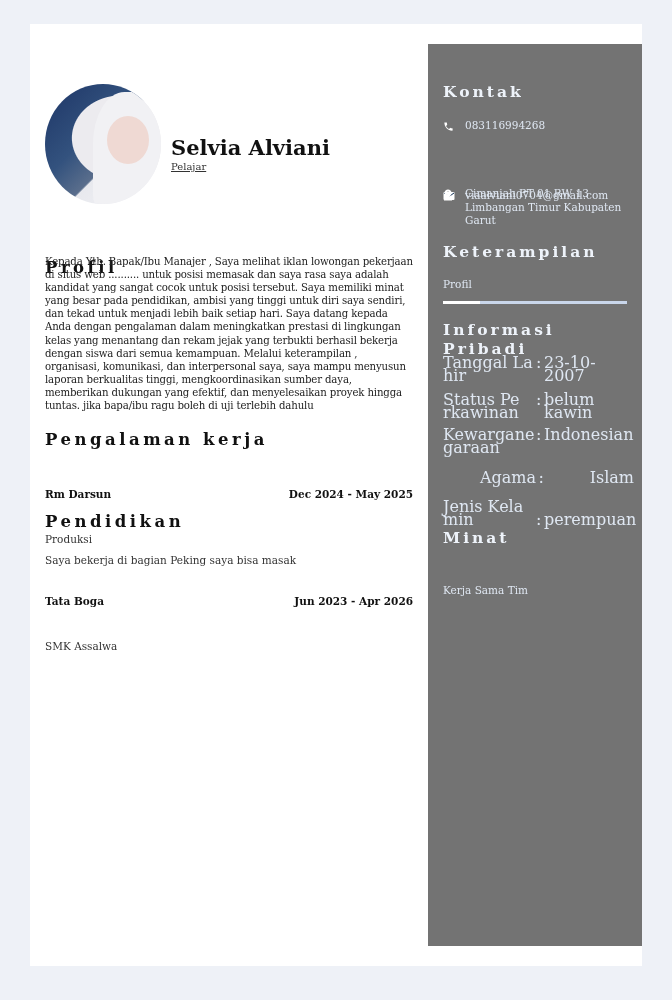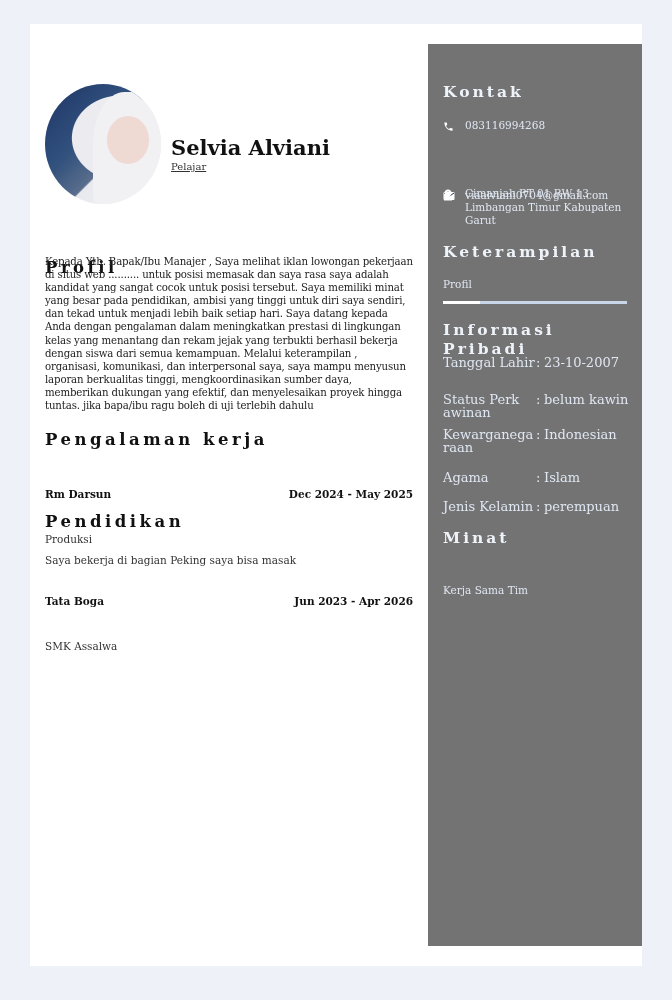--- a/index.html
+++ b/index.html
@@ -33,21 +33,21 @@
   .edu-head { position: absolute; top: 548px; left: 0; gap: 40px; }
   .edu-school { position: absolute; top: 569px; left: 0; }
 
   .sb-title { font-weight: bold; font-size: 15.5px; letter-spacing: 3px; color: #eef3fa; position: absolute; left: 15px; }
   .contact { position: absolute; left: 15px; display: flex; font-size: 10.5px; line-height: 13.5px; color: #dfe7f2; }
   .contact .ico { width: 22px; flex: none; display: flex; justify-content: flex-start; padding-top: 2px; }
   .contact .txt { width: 160px; }
   .skill { position: absolute; left: 15px; top: 234px; font-size: 10.5px; color: #dfe7f2; }
   .bar { position: absolute; left: 15px; top: 257px; width: 184px; height: 3px; background: #c9d6ea; }
   .bar .fill { width: 37px; height: 100%; background: #ffffff; }
-  .info-row { position: absolute; left: 15px; display: flex; font-size: 13px; line-height: 13px; color: #dfe7f2; }
+  .info-row { position: absolute; left: 15px; display: flex; font-size: 16px; line-height: 13px; color: #dfe7f2; }
   .info-row .k { width: 93px; word-break: break-all; }
   .info-row .c { width: 8px; }
   .info-row .v { width: 90px; }
   .minat-item { position: absolute; left: 15px; top: 540px; font-size: 10.5px; color: #dfe7f2; }
 </style>
 </head>
 <body>
 
 <div class="page">
   <div class="main">
@@ -129,21 +129,21 @@
     <div class="info-row" style="top:349px;">
       <span class="k" style="width:80px;margin-right:13px;">Status Perkawinan</span>
       <span class="c">:</span>
       <span class="v">belum kawin</span>
     </div>
     <div class="info-row" style="top:384px;">
       <span class="k">Kewarganegaraan</span>
       <span class="c">:</span>
       <span class="v">Indonesian</span>
     </div>
-    <div class="info-row" style="top:427px;">
+    <div class="info-row" style="top:427px;text-align:right;">
       <span class="k">Agama</span>
       <span class="c">:</span>
       <span class="v">Islam</span>
     </div>
     <div class="info-row" style="top:456px;align-items:flex-end;">
       <span class="k">Jenis Kelamin</span>
       <span class="c">:</span>
       <span class="v">perempuan</span>
     </div>
 

